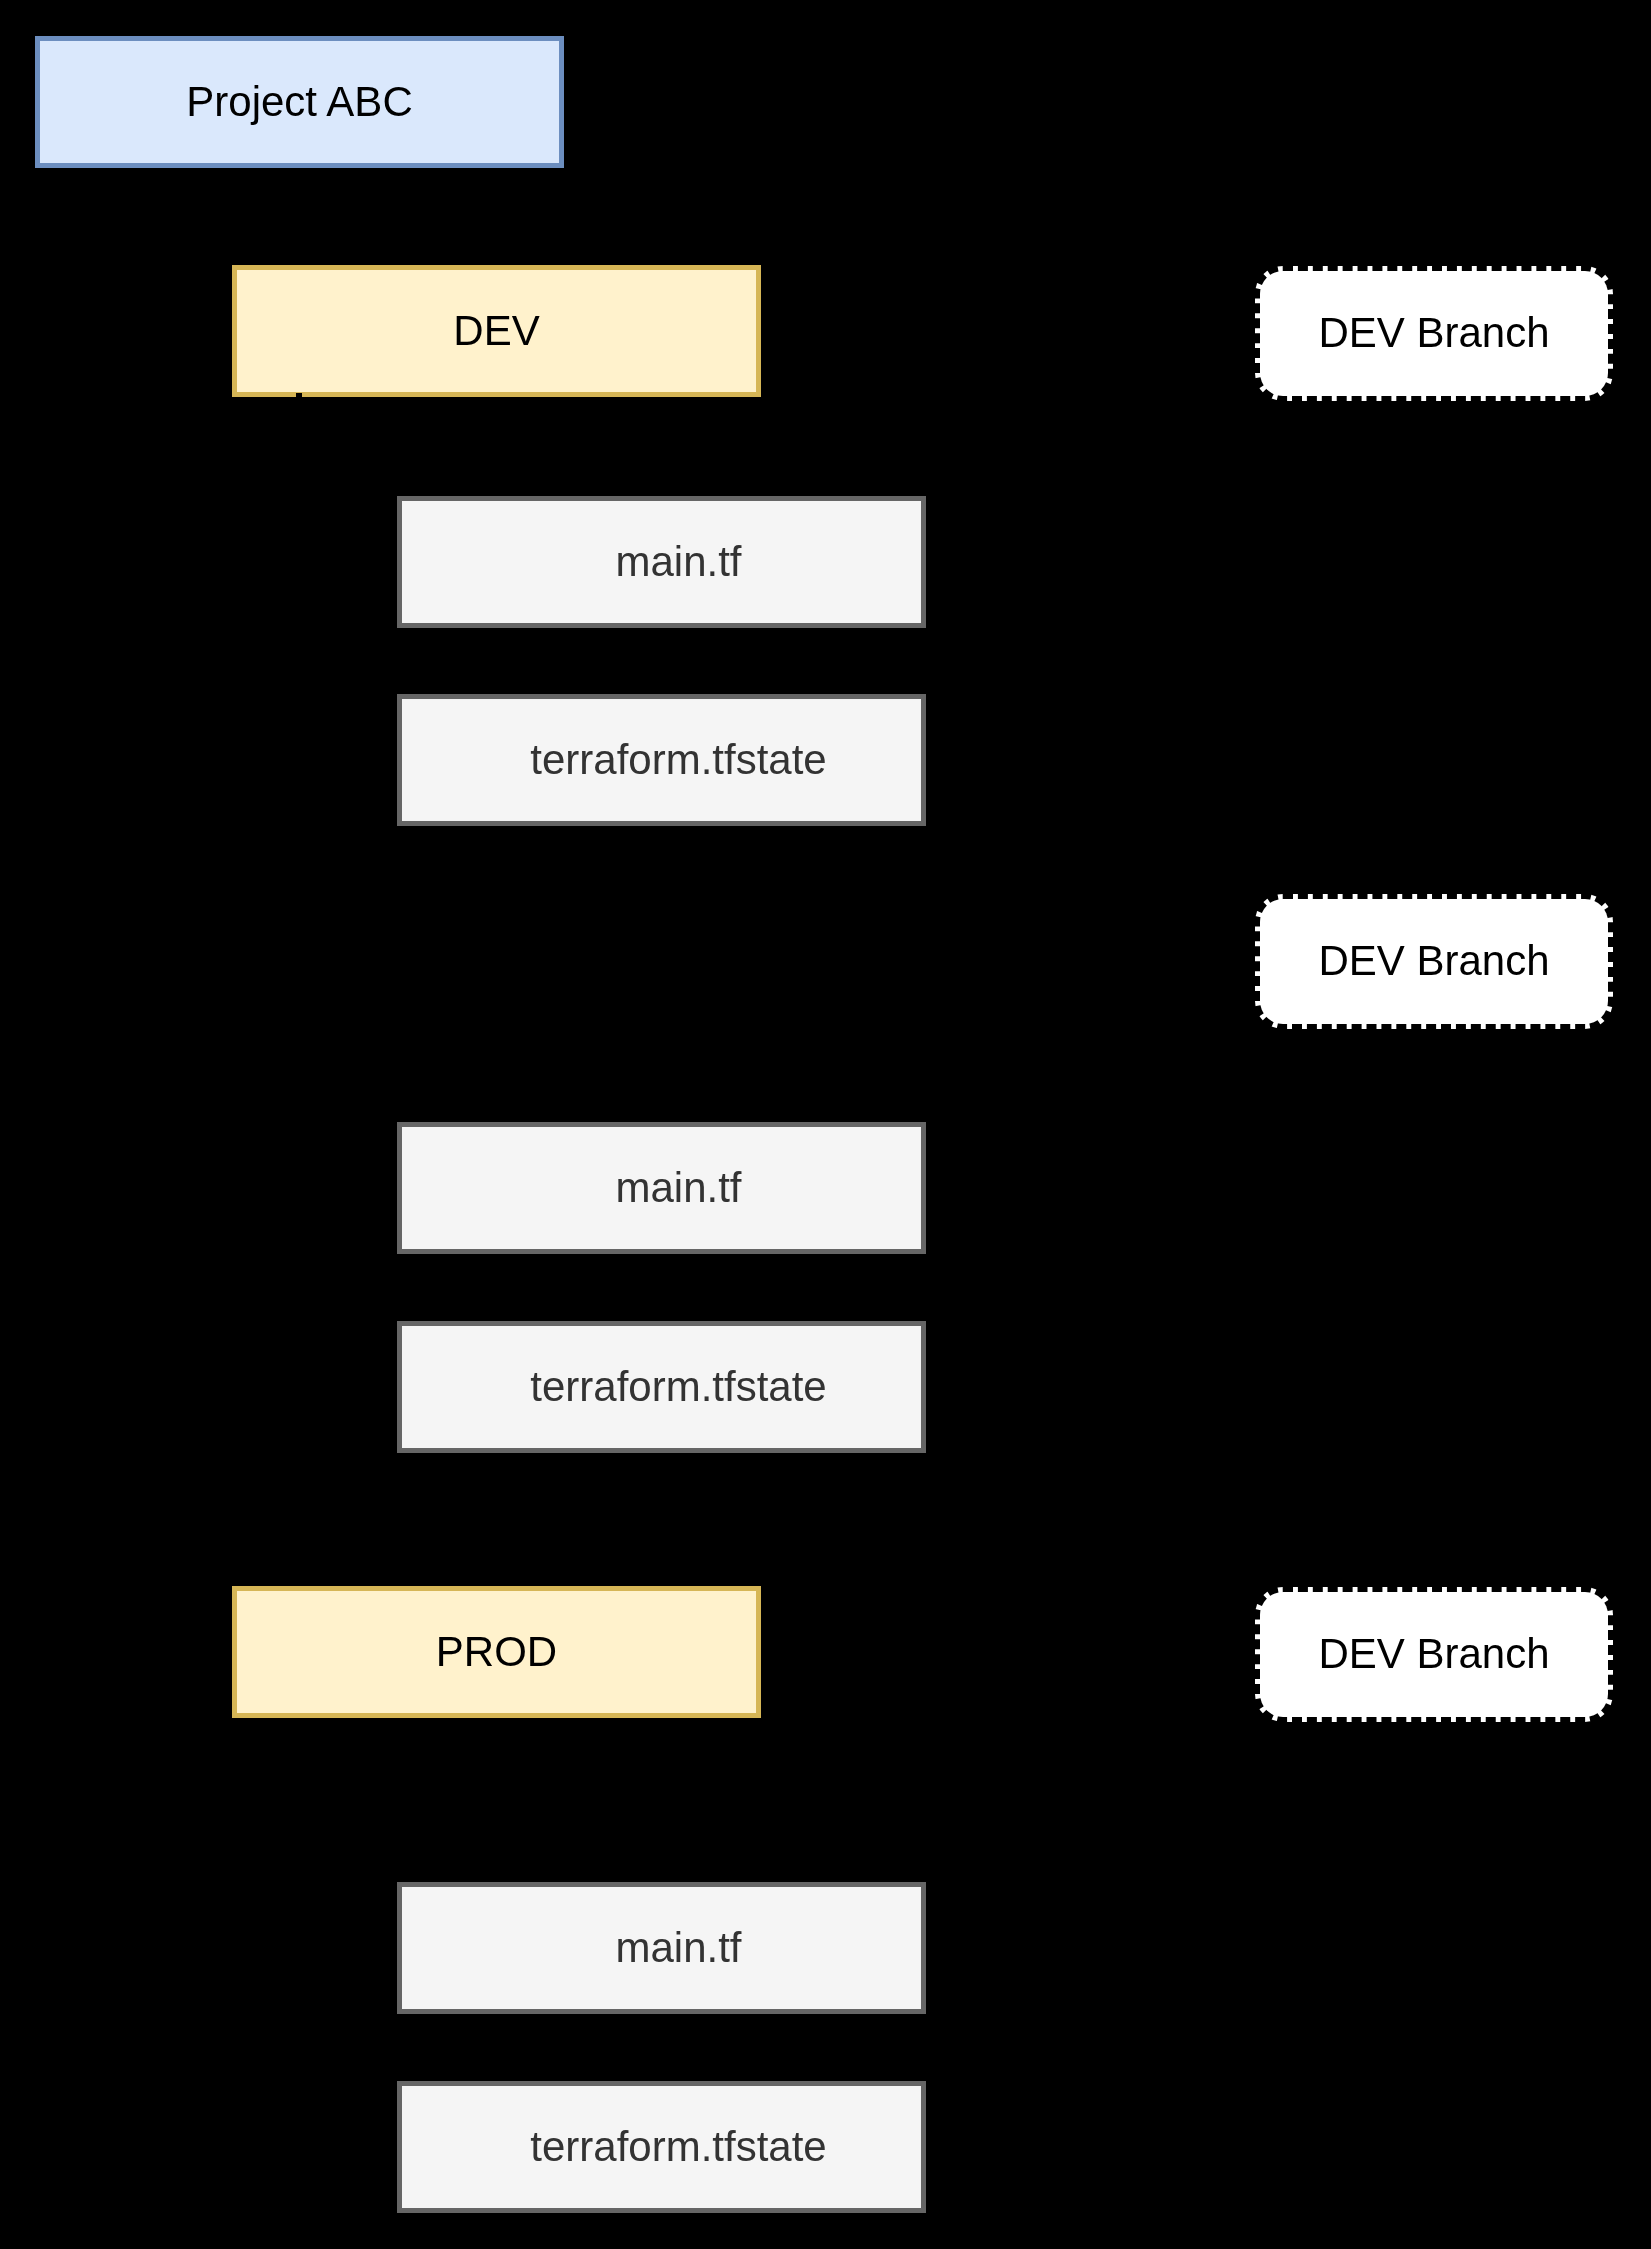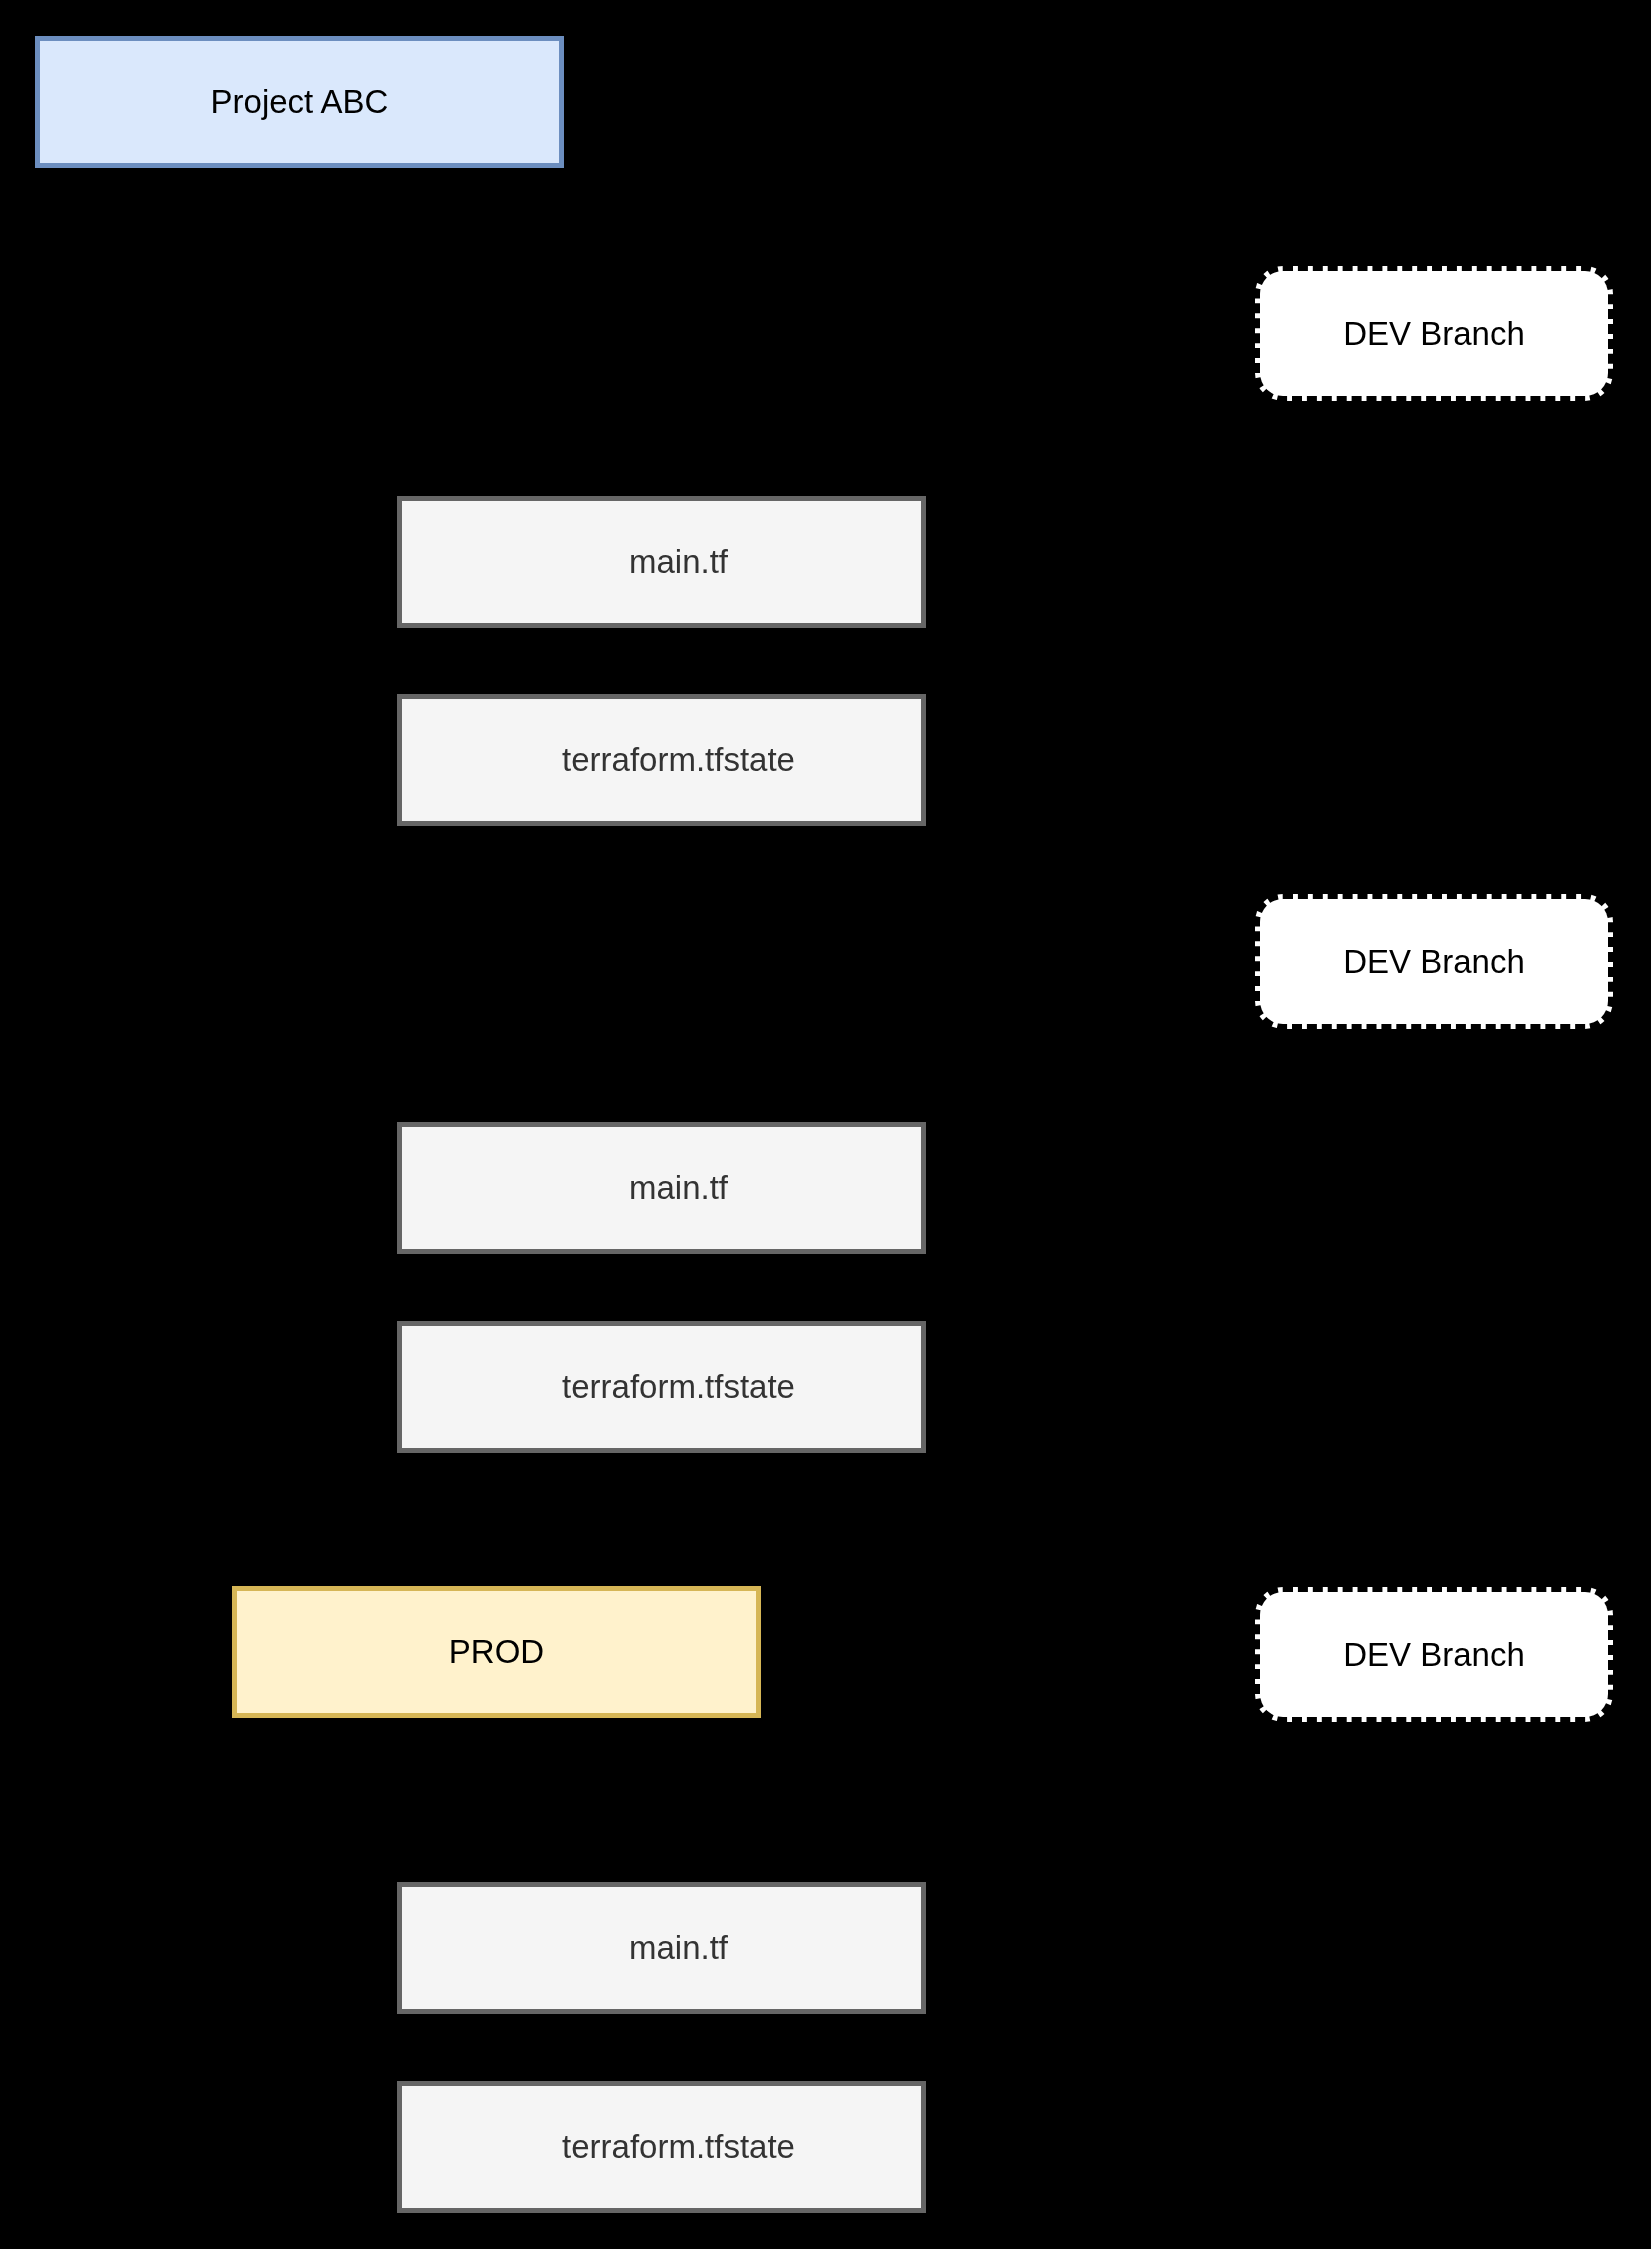--- a/index.html
+++ b/index.html
@@ -15,21 +15,21 @@
     overflow: hidden;
     font-family: "Liberation Sans", sans-serif;
   }
   .node {
     position: absolute;
     box-sizing: border-box;
     display: flex;
     align-items: center;
     justify-content: center;
     text-align: center;
-    font-size: 33px;
+    font-size: 42px;
     line-height: 1.2;
     white-space: nowrap;
   }
   .node--project {
     background: #dae8fc;
     border: 5px solid #6c8ebf;
     color: #000000;
   }
   .node--env {
     background: #fff2cc;
@@ -55,20 +55,21 @@
     background: #000000;
   }
 </style>
 </head>
 <body>
 
 <div class="canvas">
 
   <div class="node node--project" style="left:35px; top:36px; width:529px; height:132px;">Project ABC</div>
 
+  <div class="node node--env" style="left:232px; top:265px; width:529px; height:132px;">DEV</div>
 
   <div class="node node--branch" style="left:1255px; top:266px; width:358px; height:135px;">DEV Branch</div>
 
   <div class="connector-tick" style="left:296px; top:393px;"></div>
 
   <div class="node node--file" style="left:397px; top:496px; width:529px; height:132px;">main.tf</div>
 
   <div class="node node--file" style="left:397px; top:694px; width:529px; height:132px;">terraform.tfstate</div>
 
 

